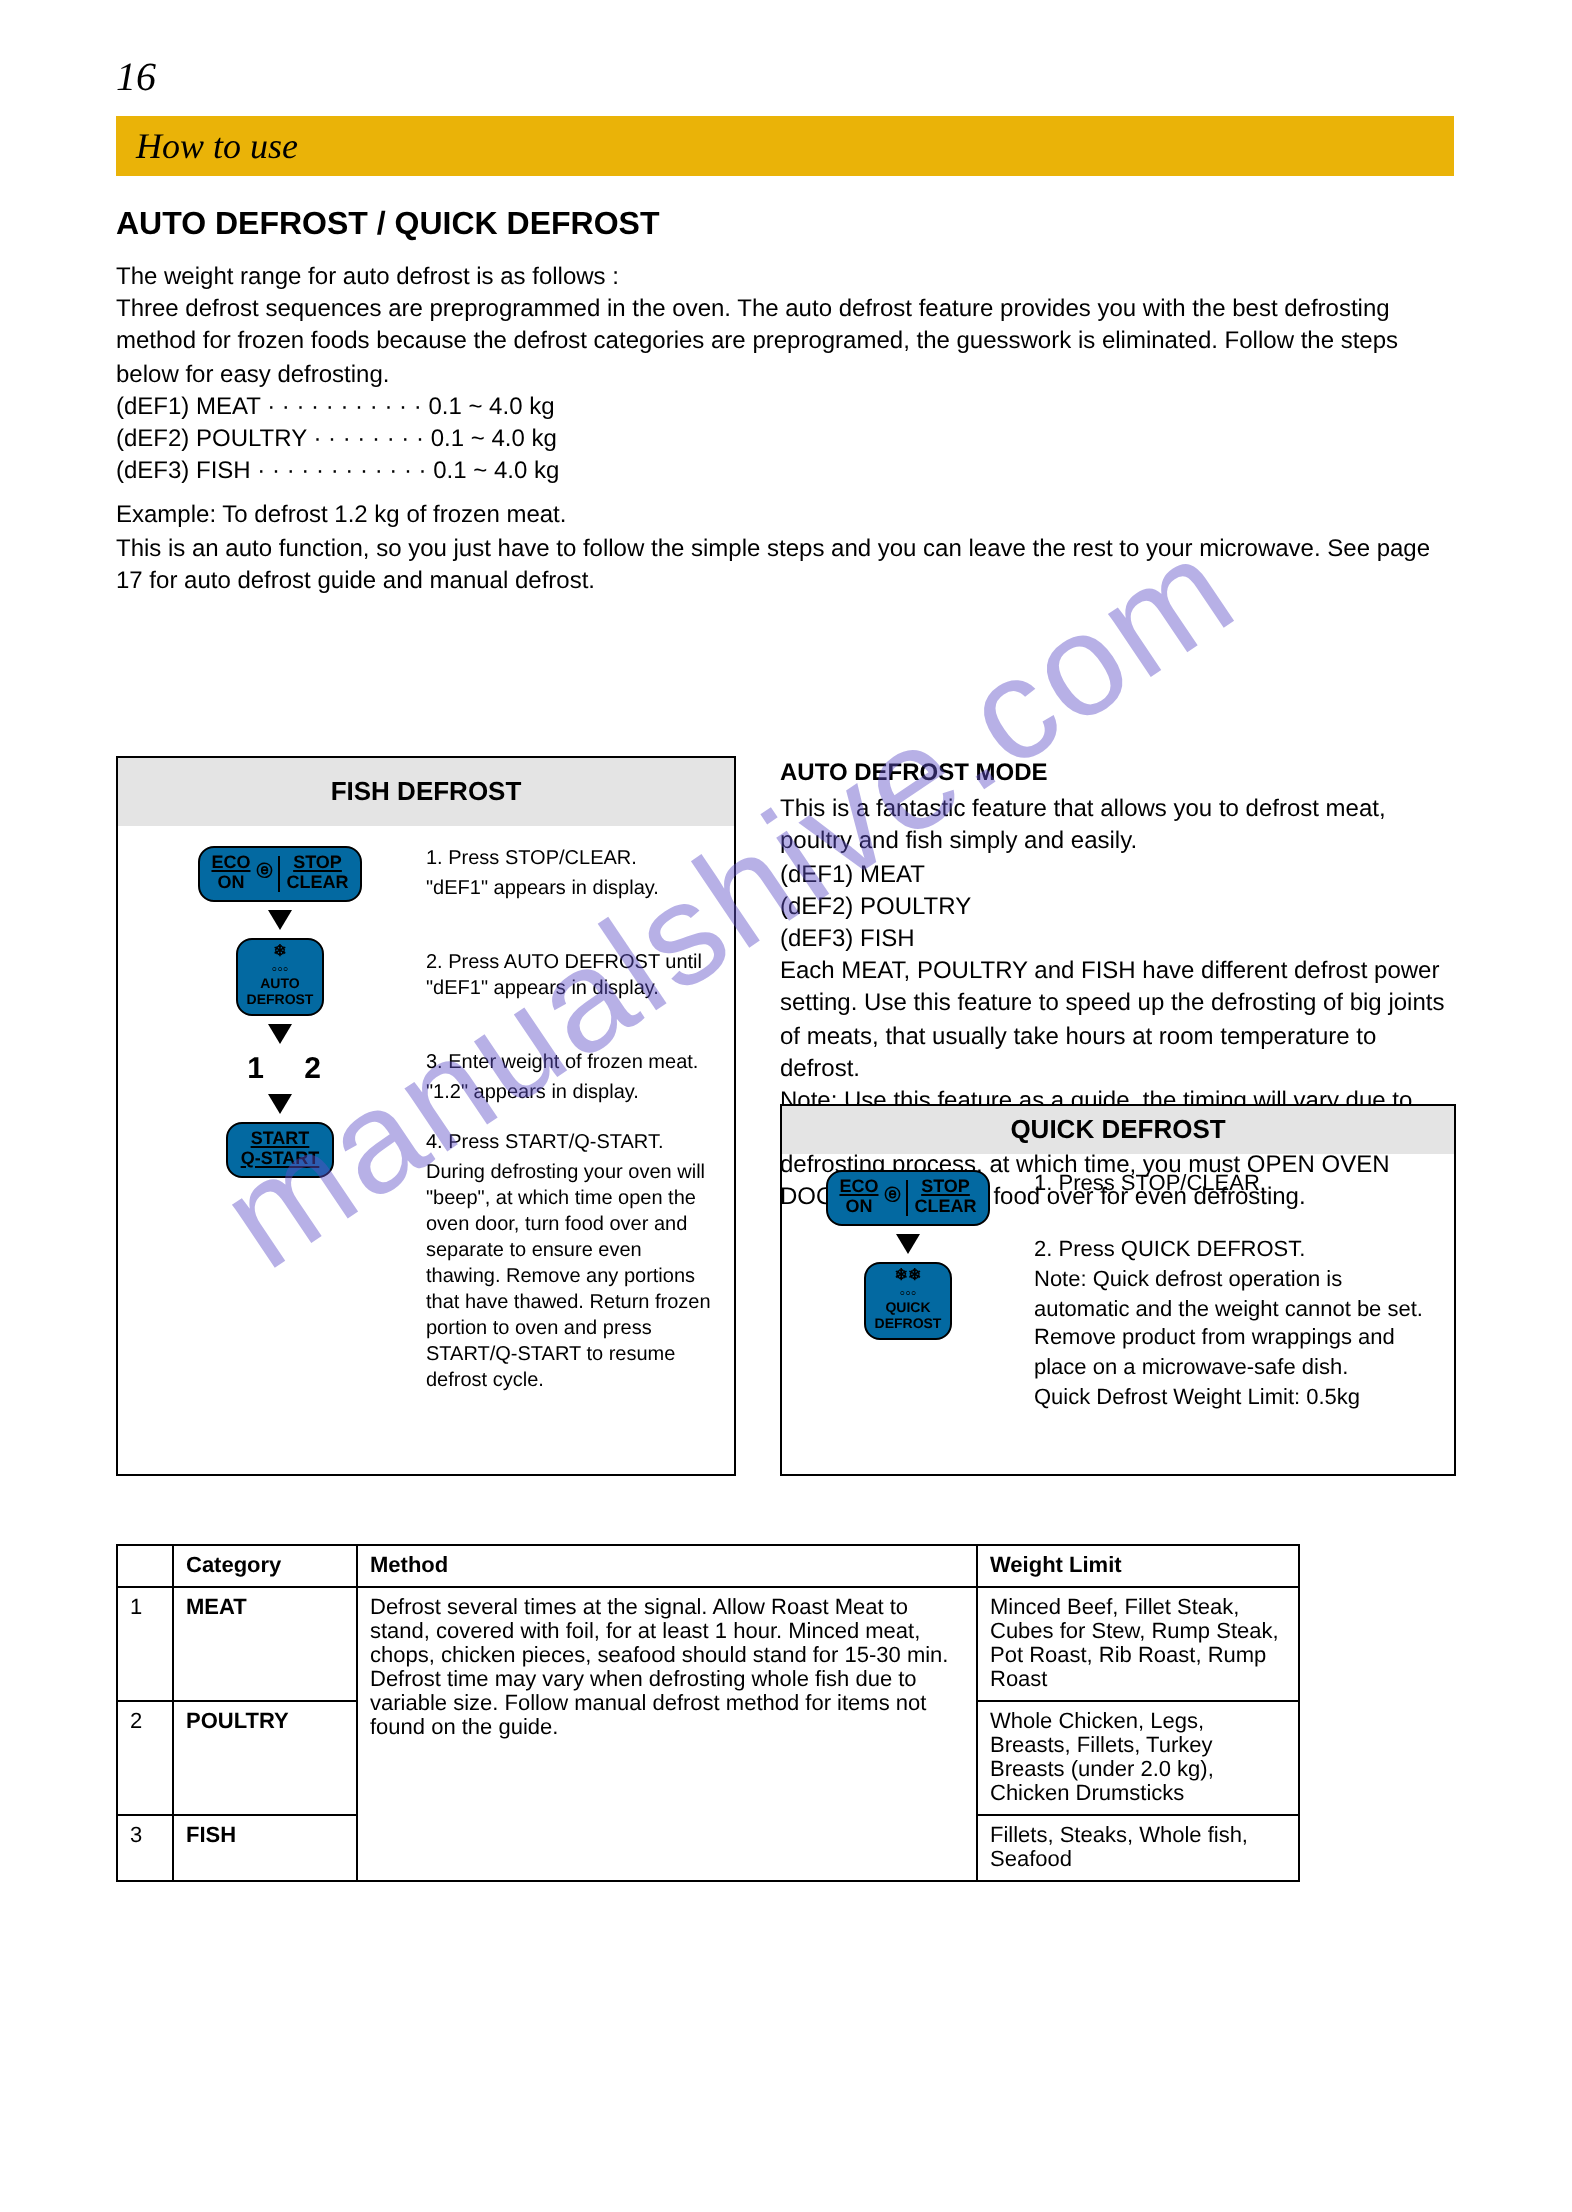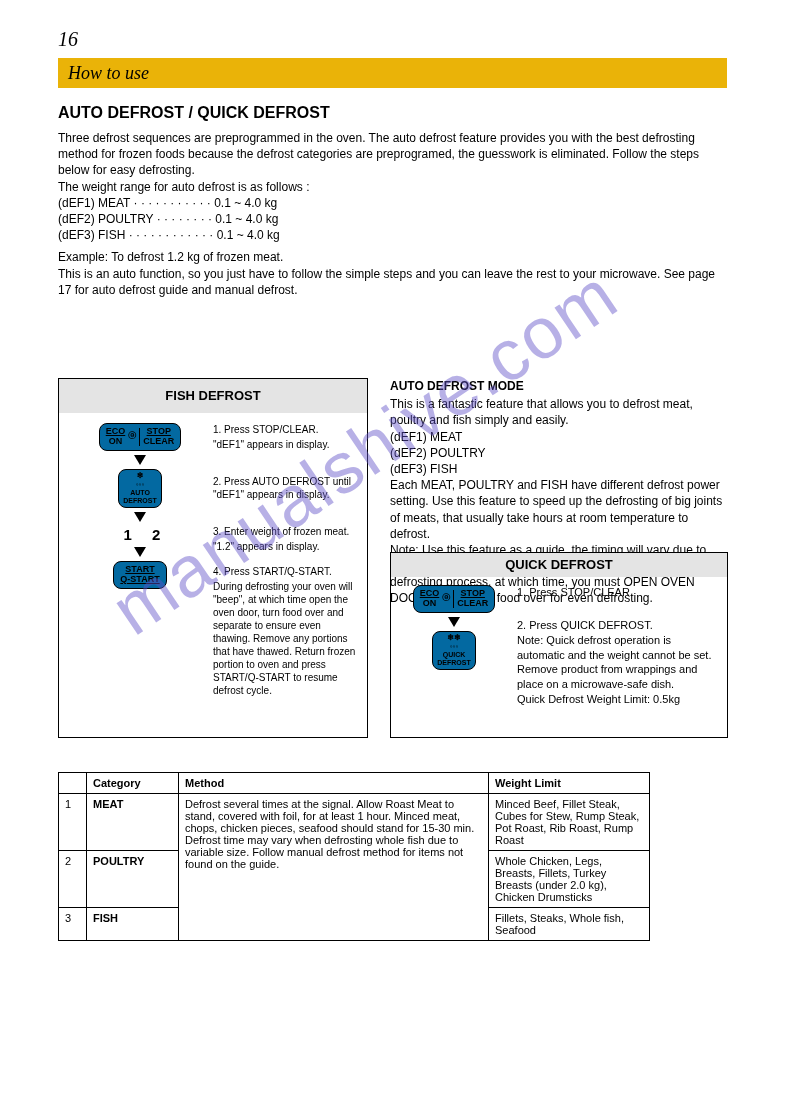--- a/index.html
+++ b/index.html
@@ -146,22 +146,22 @@
   .flex-center { display:flex; flex-direction:column; align-items:center; }
 </style>
 </head>
 <body>
 
 <div class="page-num">16</div>
 <div class="header-bar">How to use</div>
 <div class="section-title">AUTO DEFROST / QUICK DEFROST</div>
 
 <div class="intro">
+  <div>The weight range for auto defrost is as follows :</div>
   <div>Three defrost sequences are preprogrammed in the oven. The auto defrost feature provides you with the best defrosting method for frozen foods because the defrost categories are preprogramed, the guesswork is eliminated. Follow the steps below for easy defrosting.</div>
-  <div>The weight range for auto defrost is as follows :</div>
   <div>(dEF1) MEAT · · · · · · · · · · · 0.1 ~ 4.0 kg</div>
   <div>(dEF2) POULTRY · · · · · · · · 0.1 ~ 4.0 kg</div>
   <div>(dEF3) FISH · · · · · · · · · · · · 0.1 ~ 4.0 kg</div>
   <div style="height:6px"></div>
   <div>Example: To defrost 1.2 kg of frozen meat.</div>
   <div>This is an auto function, so you just have to follow the simple steps and you can leave the rest to your microwave. See page 17 for auto defrost guide and manual defrost.</div>
 </div>
 
 <div class="panel-left">
   <div class="panel-head">FISH DEFROST</div>

